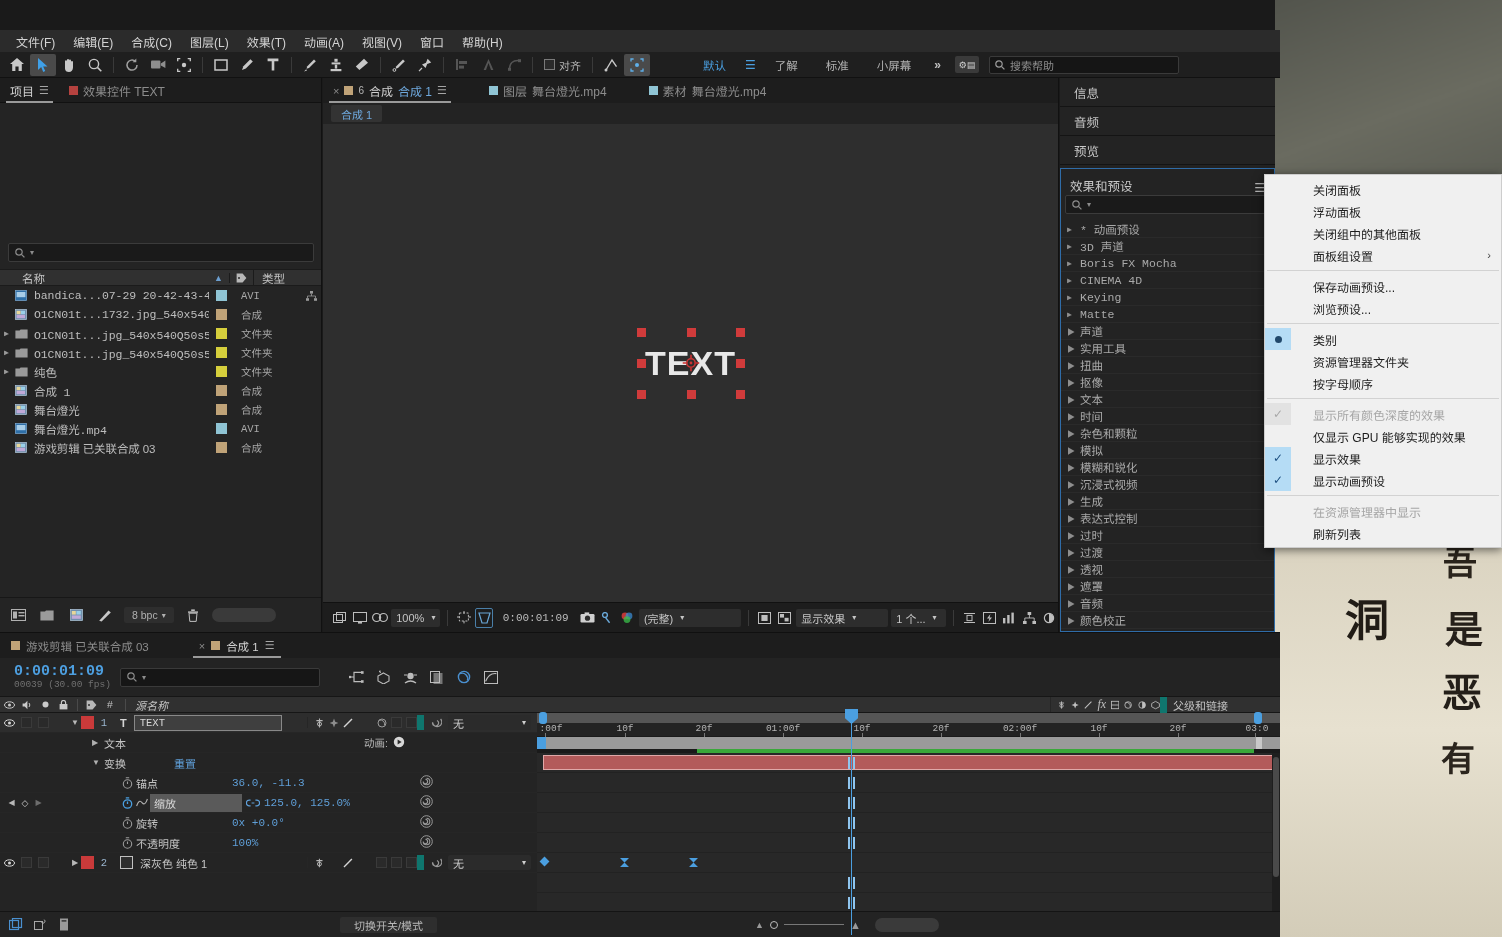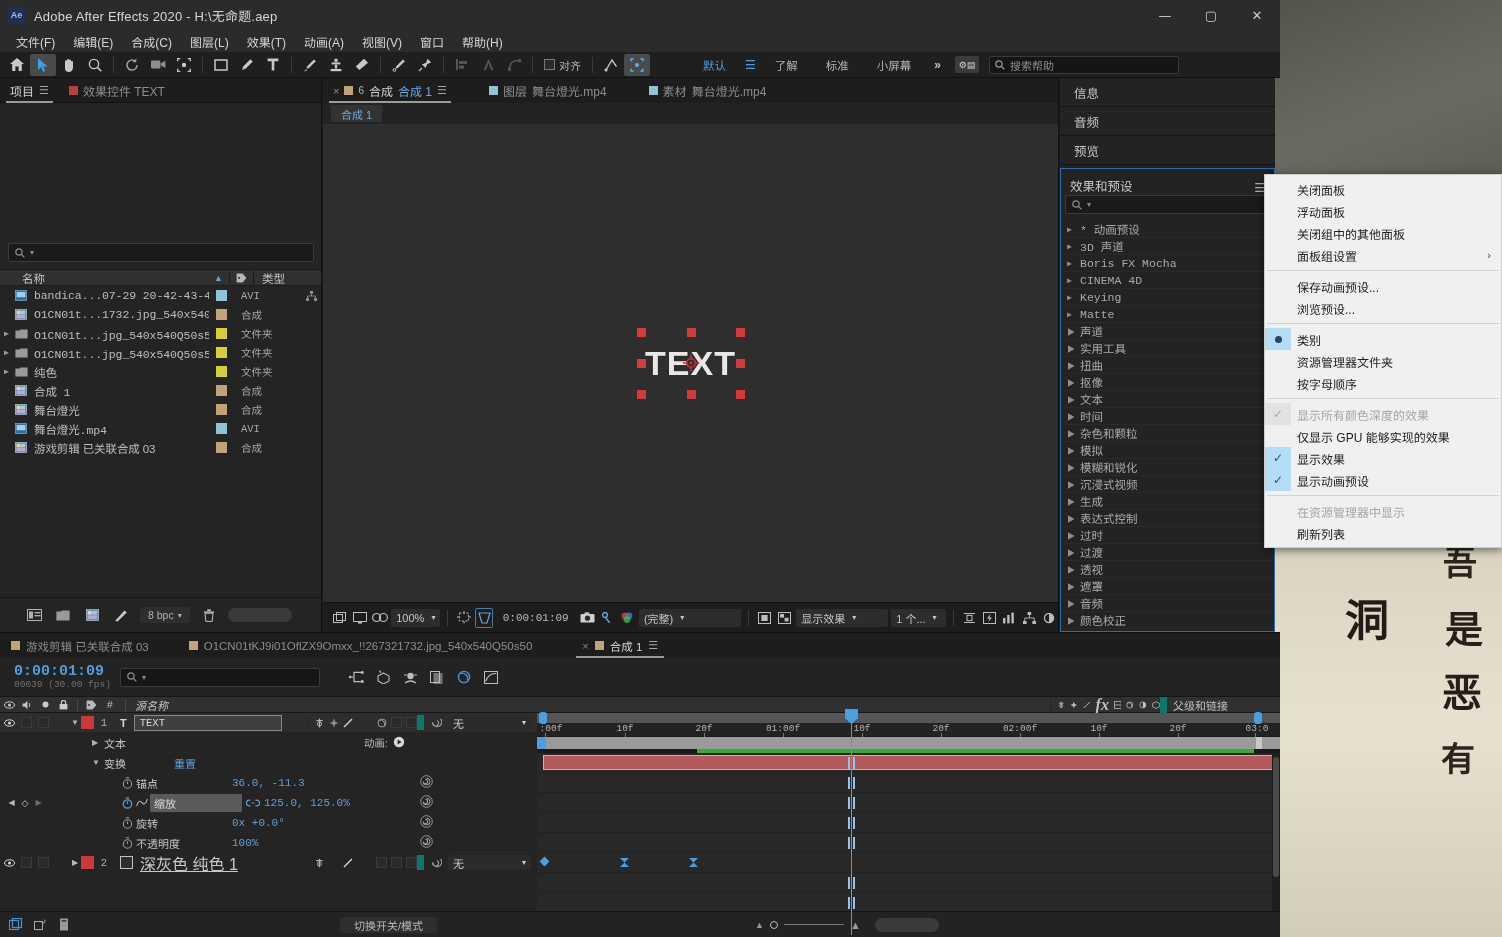--- a/index.html
+++ b/index.html
@@ -137,21 +137,21 @@
   }
   .row-twisty { width:13px; text-align:center; color:#9a9a9a; font-size:8px; }
   .row-icon { width:16px; display:flex; align-items:center; justify-content:center; }
   .row-label { flex:1; padding-left:5px; overflow:hidden; white-space:nowrap; letter-spacing:-.1px;}
   .row-swatch { width:24px; display:flex; align-items:center; justify-content:center; }
   .row-swatch i { width:11px; height:11px; display:block; }
   .row-type { width:68px; padding-left:8px; color:#a8a8a8; font-size:10.5px;}
   .row-extra { width:20px; display:flex; align-items:center; justify-content:center; color:#9a9a9a; }
   .proj-footer {
     position:absolute; left:0; bottom:0; right:0; height:35px; background:#242424;
-    border-top:1px solid #171717; display:flex; align-items:center; gap:9px; padding-left:24px;
+    border-top:1px solid #171717; display:flex; align-items:center; gap:9px; padding-left:8px;
   }
   .bpc-box {
     height:16px; padding:0 8px; background:#2e2e2e; border-radius:2px; color:#b0b0b0;
     font-size:10.5px; display:flex; align-items:center; gap:4px;
   }
   .pf-pill { width:64px; height:14px; border-radius:7px; background:#3a3a3a; }
 
   
 
   
@@ -223,21 +223,21 @@
   .fx-row.cjk { font-family:"Liberation Sans",sans-serif; font-size:11.5px; }
 
   
   .ctxmenu {
     position:absolute; left:1264px; top:174px; width:238px; background:#f0f0f0;
     box-shadow:0 2px 9px rgba(0,0,0,.55); padding:3px 0; z-index:60;
     border:1px solid #cdcdcd;
   }
   .ctx-item {
     height:22px; display:flex; align-items:center; color:#1d1d1d; font-size:12px;
-    padding-left:32px; position:relative; white-space:nowrap;
+    padding-left:48px; position:relative; white-space:nowrap;
   }
   .ctx-item.disabled { color:#a6a6a6; }
   .ctx-sep { height:1px; background:#d2d2d2; margin:4px 2px; }
   .ctx-mark {
     position:absolute; left:0; top:0; width:26px; height:22px;
     display:flex; align-items:center; justify-content:center; font-size:12px;
   }
   .ctx-mark.hl { background:#b5dcf5; }
   .ctx-mark.hl-dim { background:#e2e2e2; }
   .ctx-arrow { margin-left:auto; padding-right:10px; color:#444; font-size:11px; }
@@ -393,29 +393,20 @@
   <div class="bg-photo">
     <div class="rock"></div>
     <div class="paper"></div>
     <div class="calligraphy" style="left:168px; top:546px; font-size:34px; color:#2a241c;">吾</div>
     <div class="calligraphy" style="left:170px; top:610px; font-size:38px; color:#26201a;">是</div>
     <div class="calligraphy" style="left:167px; top:672px; font-size:40px; color:#241f19;">恶</div>
     <div class="calligraphy" style="left:70px; top:598px; font-size:44px; color:#211c16;">洞</div>
     <div class="calligraphy" style="left:166px; top:742px; font-size:34px; color:#2b251d;">有</div>
   </div>
 
-  <div class="titlebar">
-    <div class="ae-logo">Ae</div>
-    <div class="title-text">Adobe After Effects 2020 - H:\无命题.aep</div>
-    <div class="win-buttons">
-      <div class="win-btn">—</div>
-      <div class="win-btn">▢</div>
-      <div class="win-btn">✕</div>
-    </div>
-  </div>
 
   <div class="menubar">
     <div class="menu-item">文件(F)</div>
     <div class="menu-item">编辑(E)</div>
     <div class="menu-item">合成(C)</div>
     <div class="menu-item">图层(L)</div>
     <div class="menu-item">效果(T)</div>
     <div class="menu-item">动画(A)</div>
     <div class="menu-item">视图(V)</div>
     <div class="menu-item">窗口</div>
@@ -1164,24 +1155,20 @@
     </div>
   </div>
 
   <div class="timeline">
 
     <div class="tl-tabbar">
       <div class="tl-tab">
         <span class="sq" style="background:#c0a378;"></span>
         <span>游戏剪辑 已关联合成 03</span>
       </div>
-      <div class="tl-tab" style="margin-left:18px;">
-        <span class="sq" style="background:#c0a378;"></span>
-        <span>O1CN01tKJ9i01OflZX9Omxx_!!267321732.jpg_540x540Q50s50</span>
-      </div>
       <div class="tl-tab active" style="margin-left:28px;">
         <span style="color:#8a8a8a;font-size:11px;">×</span>
         <span class="sq" style="background:#c0a378;"></span>
         <span>合成 1</span>
         <span style="font-size:11px;color:#a5a5a5;">☰</span>
       </div>
     </div>
 
     <div class="tl-ctrlrow">
       <div class="tl-time">
@@ -1266,21 +1253,21 @@
         <span style="width:1px;height:12px;background:#4a4a4a;margin:0 5px;"></span>
         <span class="box-cell">
           <svg width="11" height="10" viewBox="0 0 11 10">
               <path d="M0.6 0.6 H6.6 L10.4 5 L6.6 9.4 H0.6 Z" fill="#b8b8b8"></path>
               <circle cx="3" cy="5" r="1" fill="#303030"></circle>
             </svg>
         </span>
         <span class="num-cell" style="color:#c0c0c0;">#</span>
         <span style="width:1px;height:12px;background:#4a4a4a;margin:0 5px;"></span>
         <span style="flex:1;padding-left:4px;font-style:italic;">源名称</span>
-        <span class="switches" style="gap:5px;color:#c0c0c0;font-size:16px;font-weight:bold;">
+        <span class="switches" style="gap:5px;color:#c0c0c0;font-size:12px;">
           <svg width="11" height="10" viewBox="0 0 11 10">
               <path d="M5.5 0.6 v8.8M2.4 2.6 h6.2" stroke="#c0c0c0" stroke-width="1.1" fill="none"></path>
               <circle cx="5.5" cy="6" r="2" fill="none" stroke="#c0c0c0" stroke-width="1"></circle>
             </svg>
           <svg width="10" height="10" viewBox="0 0 10 10">
               <path d="M5 0.6 L6.2 3.8 L9.4 5 L6.2 6.2 L5 9.4 L3.8 6.2 L0.6 5 L3.8 3.8 Z" fill="#c0c0c0"></path>
             </svg>
           <svg width="10" height="10" viewBox="0 0 10 10">
               <path d="M1 9 L9 1" stroke="#c0c0c0" stroke-width="1.3"></path>
             </svg>
@@ -1486,21 +1473,21 @@
               <span class="minibox"></span>
             </span>
           <span class="box-cell">
               <span class="minibox" style="border:none;background:transparent;"></span>
             </span>
           <span style="width:12px;text-align:center;color:#b8b8b8;font-size:8px;">▶</span>
           <span class="colorchip" style="background:#c93a3a;"></span>
           <span class="num-cell">2</span>
           <span class="srcname">
             <span style="width:13px;height:13px;border:1px solid #c0c0c0;background:#2e2e2e;display:inline-block;"></span>
-            <span style="color:#c8c8c8;font-size:16px;text-decoration:underline;">深灰色 纯色 1</span>
+            <span style="color:#c8c8c8;font-size:11px;">深灰色 纯色 1</span>
           </span>
           <span class="switches">
             <svg width="11" height="10" viewBox="0 0 11 10">
                 <path d="M5.5 0.6 v8.8M2.4 2.6 h6.2" stroke="#b5b5b5" stroke-width="1.1" fill="none"></path>
                 <circle cx="5.5" cy="6" r="2" fill="none" stroke="#b5b5b5" stroke-width="1"></circle>
               </svg>
             <span style="width:10px;"></span>
             <svg width="10" height="10" viewBox="0 0 10 10">
                 <path d="M1 9 L9 1" stroke="#d4d4d4" stroke-width="1.4"></path>
               </svg>

